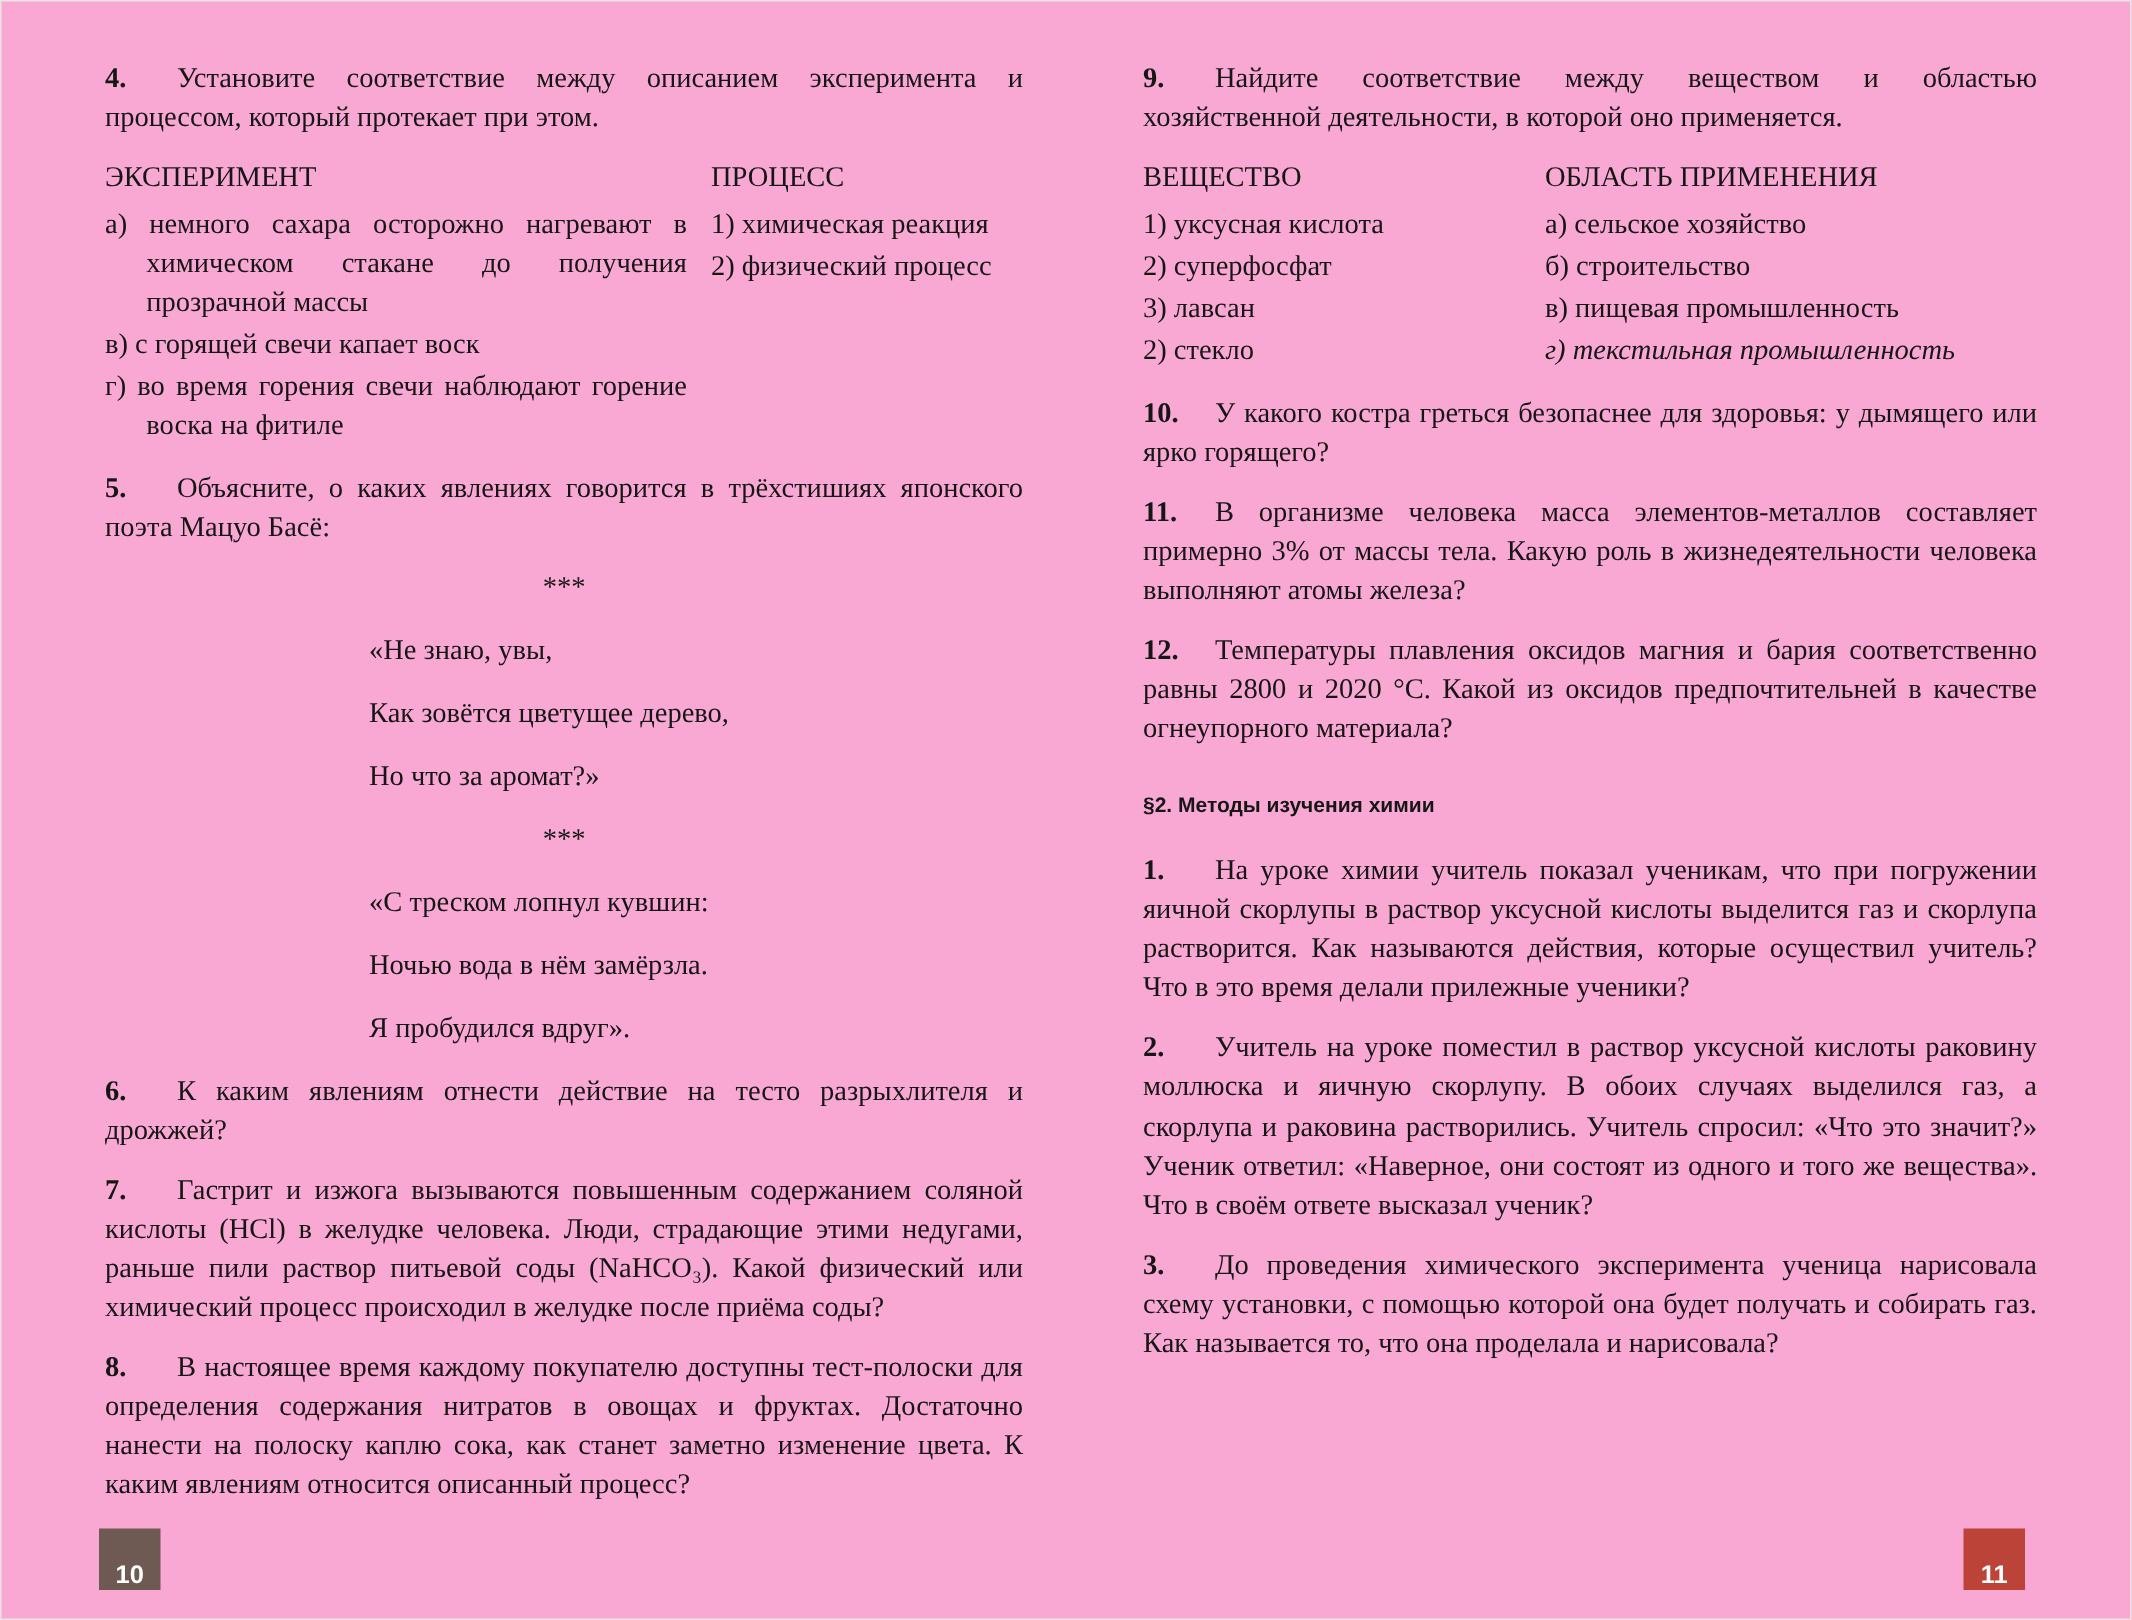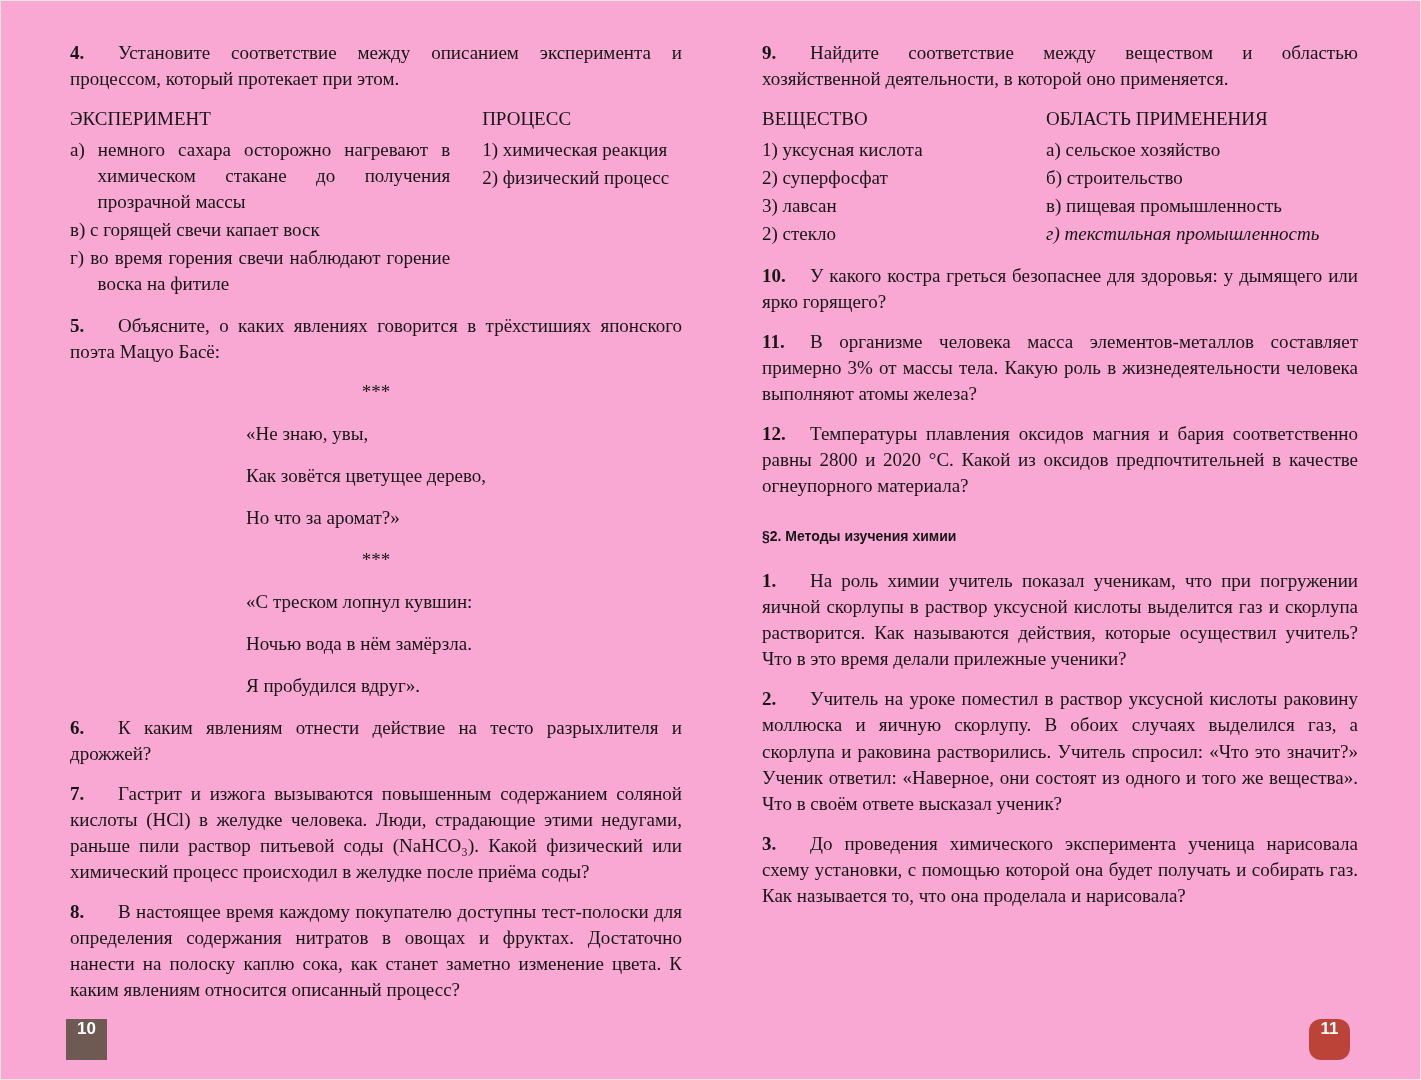--- a/index.html
+++ b/index.html
@@ -26,21 +26,21 @@
   .col-left  { left: 70px;  width: 612px; }
   .col-right { left: 762px; width: 596px; }
 
   .q { margin: 0 0 14px 0; }
   .qnum {
     font-weight: bold;
     display: inline-block;
     width: 48px;
   }
 
-  .match { display: flex; gap: 32px; margin: 2px 0 14px 0; }
+  .match { display: flex; gap: 16px; margin: 2px 0 14px 0; }
   .match-header { margin: 0 0 5px 0; text-align: left; }
   .mitem {
     margin: 0 0 2px 0;
     padding-left: 1.45em; text-indent: -1.45em;
   }
   .mcol-exp   { width: 388px; }
   .mcol-proc  { width: 204px; text-align: left; }
   .mcol-subst { width: 252px; text-align: left; }
   .mcol-area  { flex: 1;      text-align: left; }
   .italic { font-style: italic; }
@@ -58,24 +58,24 @@
     margin: 28px 0 22px 0;
   }
 
   .badge {
     position: absolute;
     width: 41px; height: 41px;
     color: #ffffff;
     font-family: "Liberation Sans", sans-serif;
     font-weight: bold;
     font-size: 17px;
-    display: flex; align-items: flex-start; justify-content: center;
+    display: flex; align-items: flex-end; justify-content: center;
   }
   .badge-left  { left: 66px;   top: 1019px; background: #6e5a52; }
-  .badge-right { left: 1309px; top: 1019px; background: #bb4338; border-radius: 12px; }
+  .badge-right { left: 1309px; top: 1019px; background: #bb4338; }
 </style>
 </head>
 <body>
 
 <div class="sheet">
 
   <div class="col col-left">
 
     <p class="q"><span class="qnum">4.</span><span>Установите соответствие между описанием эксперимента и процессом, который протекает при этом.</span></p>
 
@@ -140,21 +140,21 @@
     </div>
 
     <p class="q"><span class="qnum">10.</span><span>У какого костра греться безопаснее для здоровья: у дымящего или ярко горящего?</span></p>
 
     <p class="q"><span class="qnum">11.</span><span>В организме человека масса элементов-металлов составляет примерно 3% от массы тела. Какую роль в жизнедеятельности человека выполняют атомы железа?</span></p>
 
     <p class="q"><span class="qnum">12.</span><span>Температуры плавления оксидов магния и бария соответственно равны 2800 и 2020 °С. Какой из оксидов предпочтительней в качестве огнеупорного материала?</span></p>
 
     <h2 class="section-heading">§2. Методы изучения химии</h2>
 
-    <p class="q"><span class="qnum">1.</span><span>На роль химии учитель показал ученикам, что при погружении яичной скорлупы в раствор уксусной кислоты выделится газ и скорлупа растворится. Как называются действия, которые осуществил учитель? Что в это время делали прилежные ученики?</span></p>
+    <p class="q"><span class="qnum">1.</span><span>На уроке химии учитель показал ученикам, что при погружении яичной скорлупы в раствор уксусной кислоты выделится газ и скорлупа растворится. Как называются действия, которые осуществил учитель? Что в это время делали прилежные ученики?</span></p>
 
     <p class="q"><span class="qnum">2.</span><span>Учитель на уроке поместил в раствор уксусной кислоты раковину моллюска и яичную скорлупу. В обоих случаях выделился газ, а скорлупа и раковина растворились. Учитель спросил: «Что это значит?» Ученик ответил: «Наверное, они состоят из одного и того же вещества». Что в своём ответе высказал ученик?</span></p>
 
     <p class="q"><span class="qnum">3.</span><span>До проведения химического эксперимента ученица нарисовала схему установки, с помощью которой она будет получать и собирать газ. Как называется то, что она проделала и нарисовала?</span></p>
 
   </div>
 
   <div class="badge badge-left">
       <span>10</span>
     </div>

